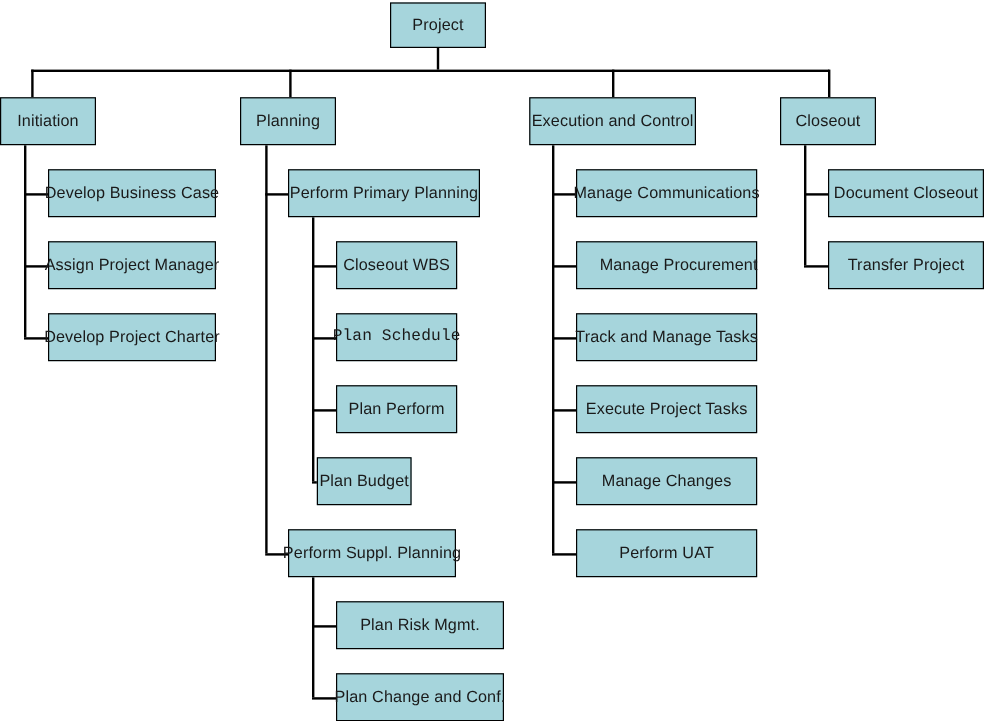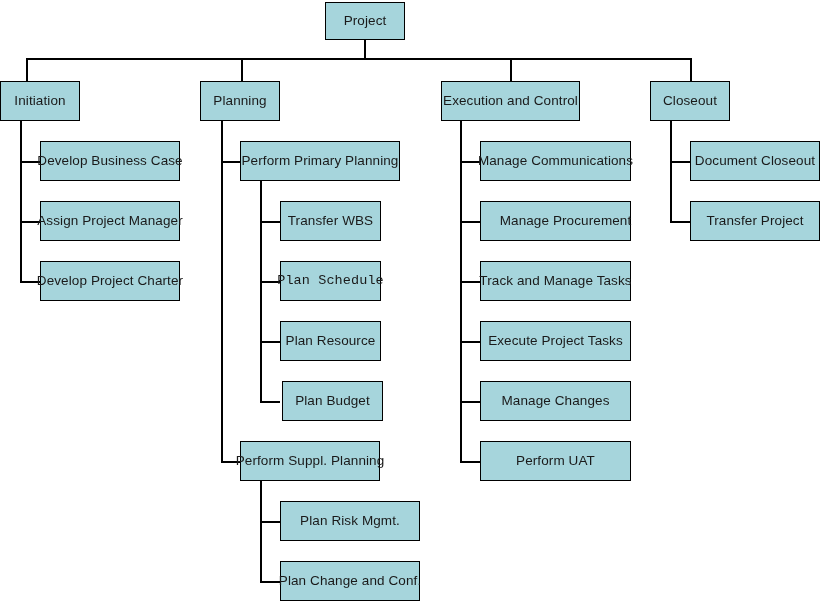--- a/index.html
+++ b/index.html
@@ -90,20 +90,20 @@
       <div class="node" style="left: 240px; top: 141px; width: 160px; height: 40px;">Perform Primary Planning</div>
       <div class="node" style="left: 240px; top: 441px; width: 140px; height: 40px;">Perform Suppl. Planning</div>
       <div class="node" style="left: 480px; top: 141px; width: 151px; height: 40px;">Manage Communications</div>
       <div class="node" style="left: 480px; top: 201px; width: 151px; height: 40px; padding-left: 20px;">Manage Procurement</div>
       <div class="node" style="left: 480px; top: 261px; width: 151px; height: 40px;">Track and Manage Tasks</div>
       <div class="node" style="left: 480px; top: 321px; width: 151px; height: 40px;">Execute Project Tasks</div>
       <div class="node" style="left: 480px; top: 381px; width: 151px; height: 40px;">Manage Changes</div>
       <div class="node" style="left: 480px; top: 441px; width: 151px; height: 40px;">Perform UAT</div>
       <div class="node" style="left: 690px; top: 141px; width: 130px; height: 40px;">Document Closeout</div>
       <div class="node" style="left: 690px; top: 201px; width: 130px; height: 40px;">Transfer Project</div>
-      <div class="node" style="left: 280px; top: 201px; width: 101px; height: 40px;">Transfer WBS</div>
+      <div class="node" style="left: 280px; top: 201px; width: 101px; height: 40px;">Closeout WBS</div>
       <div class="node" style="left: 280px; top: 261px; width: 101px; height: 40px; font-family: Liberation Mono, monospace;">Plan Schedule</div>
-      <div class="node" style="left: 280px; top: 321px; width: 101px; height: 40px;">Plan Resource</div>
-      <div class="node" style="left: 282px; top: 381px; width: 101px; height: 40px;">Plan Budget</div>
+      <div class="node" style="left: 280px; top: 321px; width: 101px; height: 40px;">Plan Perform</div>
+      <div class="node" style="left: 264px; top: 381px; width: 79px; height: 40px;">Plan Budget</div>
       <div class="node" style="left: 280px; top: 501px; width: 140px; height: 40px;">Plan Risk Mgmt.</div>
       <div class="node" style="left: 280px; top: 561px; width: 140px; height: 40px;">Plan Change and Conf.</div>
     </div>
 </div>
 
 </body></html>

